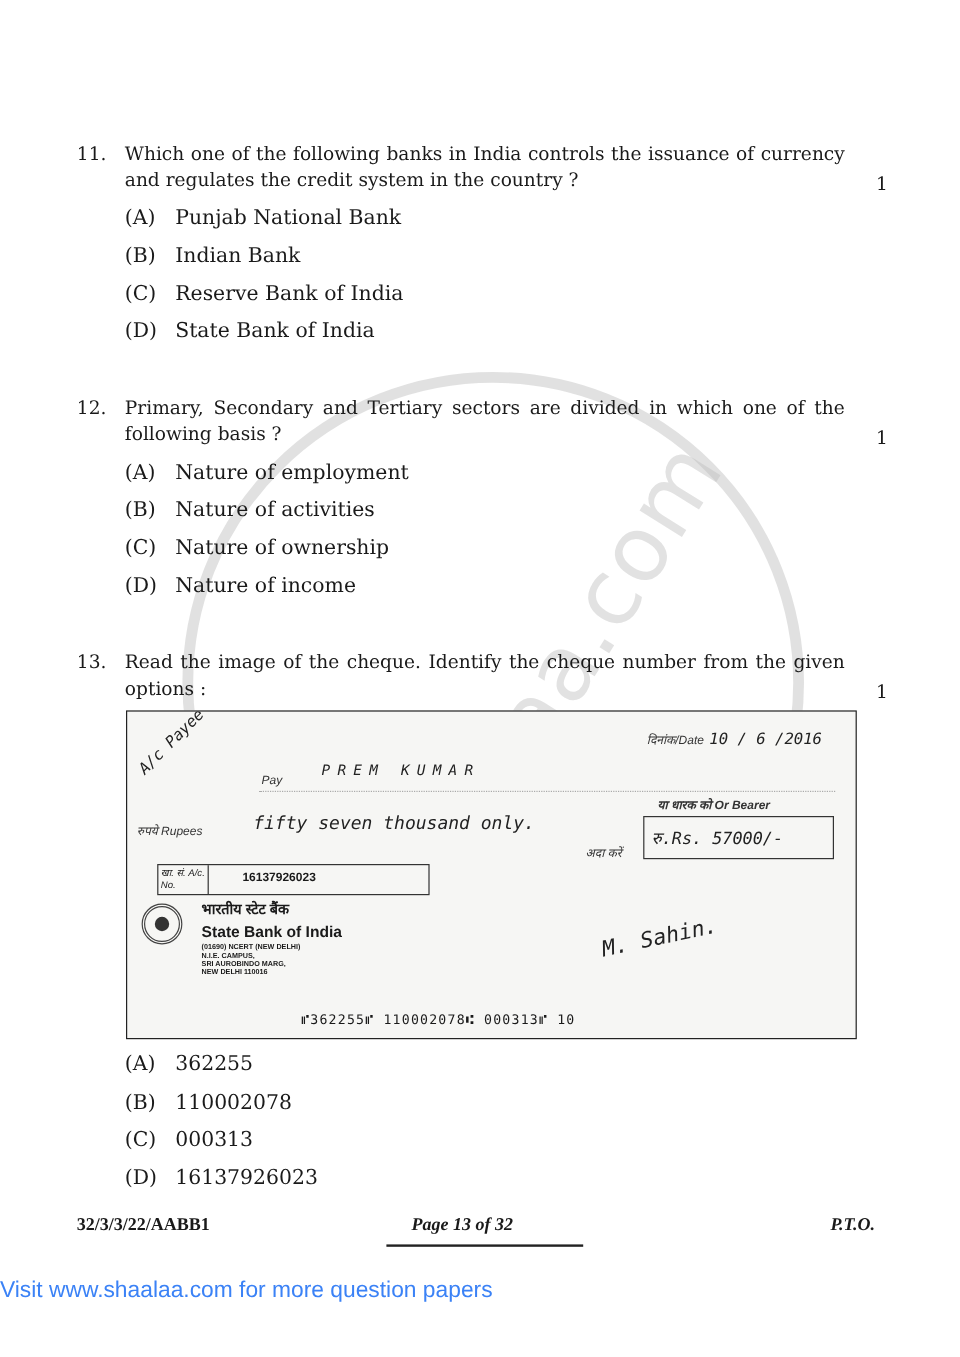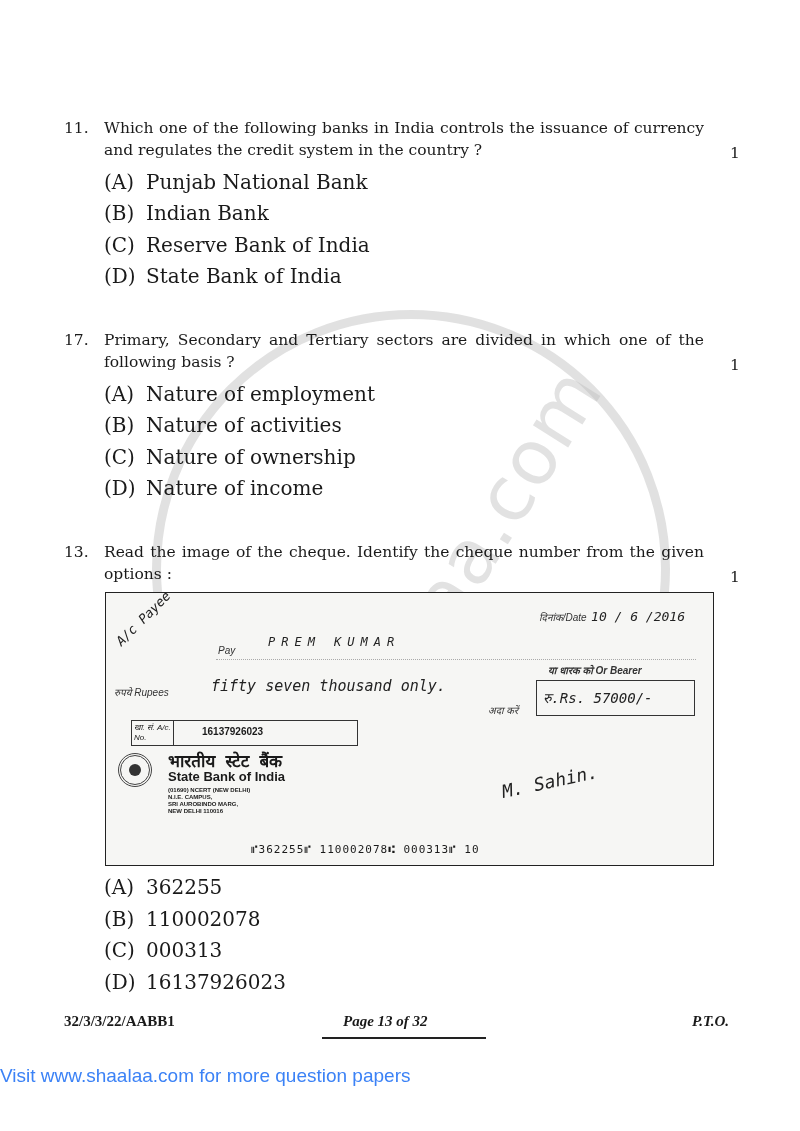--- a/index.html
+++ b/index.html
@@ -3,21 +3,21 @@
 <meta charset="utf-8">
 <style>
   html, body { margin: 0; padding: 0; background: #ffffff; }
   body { width: 800px; height: 1131px; position: relative; overflow: hidden;
          font-family: "DejaVu Serif", "Liberation Serif", serif; color: #1a1a1a; }
   .page { position: absolute; left: 0; top: 0; width: 800px; height: 1131px; }
   .q { position: absolute; left: 64px; width: 680px; font-size: 15.5px; line-height: 22px; }
   .q .num { position: absolute; left: 0; top: 0; }
   .q .stem { position: absolute; left: 40px; width: 600px; text-align: justify; text-align-last: left; }
   .q .marks { position: absolute; left: 666px; }
-  .opt { position: absolute; left: 104px; font-size: 20px; line-height: 22px; }
+  .opt { position: absolute; left: 104px; font-size: 17px; line-height: 22px; }
   .opt .lbl { display: inline-block; width: 42px; }
   .watermark { position: absolute; left: 152px; top: 310px; width: 500px; height: 500px;
                border-radius: 50%; border: 9px solid rgba(200,200,200,0.55); }
   .wm-text { position: absolute; left: 205px; top: 540px; font-family: "DejaVu Sans", sans-serif;
              font-size: 76px; color: rgba(190,190,190,0.45); transform: rotate(-58deg);
              transform-origin: center; letter-spacing: 1px; white-space: nowrap; }
   .cheque { position: absolute; left: 105px; top: 592px; width: 607px; height: 272px;
             border: 1.5px solid #222; background: #f6f6f4;
             font-family: "Liberation Sans", "DejaVu Sans", sans-serif; overflow: hidden; }
   .cheque .small { font-size: 10px; font-style: italic; color: #333; }
@@ -46,21 +46,21 @@
     <span class="num">11.</span>
     <span class="stem">Which one of the following banks in India controls the issuance of currency and regulates the credit system in the country ?</span>
     <span class="marks" style="top:25px;">1</span>
   </div>
   <div class="opt" style="top:171px;"><span class="lbl">(A)</span><span>Punjab National Bank</span></div>
   <div class="opt" style="top:202px;"><span class="lbl">(B)</span><span>Indian Bank</span></div>
   <div class="opt" style="top:234px;"><span class="lbl">(C)</span><span>Reserve Bank of India</span></div>
   <div class="opt" style="top:265px;"><span class="lbl">(D)</span><span>State Bank of India</span></div>
 
   <div class="q" style="top:329px;">
-    <span class="num">17.</span>
+    <span class="num">12.</span>
     <span class="stem">Primary, Secondary and Tertiary sectors are divided in which one of the following basis ?</span>
     <span class="marks" style="top:25px;">1</span>
   </div>
   <div class="opt" style="top:383px;"><span class="lbl">(A)</span><span>Nature of employment</span></div>
   <div class="opt" style="top:414px;"><span class="lbl">(B)</span><span>Nature of activities</span></div>
   <div class="opt" style="top:446px;"><span class="lbl">(C)</span><span>Nature of ownership</span></div>
   <div class="opt" style="top:477px;"><span class="lbl">(D)</span><span>Nature of income</span></div>
 
   <div class="q" style="top:541px;">
     <span class="num">13.</span>
@@ -82,21 +82,21 @@
     <span class="hand" style="position:absolute;left:105px;top:84px;font-size:15px;">fifty seven thousand only.</span>
     <span class="small" style="position:absolute;left:382px;top:110px;">अदा करें</span>
     <div class="rs-box">
       <span class="hand" style="position:absolute;left:6px;top:7px;font-size:14px;">रु.Rs. 57000/-</span>
     </div>
     <div class="ac-box">
       <div class="lab">खा. सं. A/c. No.</div>
       <span style="position:absolute;left:70px;top:5px;font-size:10px;font-weight:bold;">16137926023</span>
     </div>
     <div class="logo"></div>
-    <div style="position:absolute;left:62px;top:156px;font-size:17px;font-weight:bold;font-family:Liberation Mono, monospace;">भारतीय स्टेट बैंक</div>
+    <div style="position:absolute;left:62px;top:156px;font-size:12px;font-weight:bold;">भारतीय स्टेट बैंक</div>
     <div style="position:absolute;left:62px;top:176px;font-size:13px;font-weight:bold;">State Bank of India</div>
     <div style="position:absolute;left:62px;top:194px;font-size:6px;font-weight:bold;line-height:7px;">
       <div>(01690) NCERT (NEW DELHI)</div>
       <div>N.I.E. CAMPUS,</div>
       <div>SRI AUROBINDO MARG,</div>
       <div>NEW DELHI 110016</div>
     </div>
     <span class="hand" style="position:absolute;left:395px;top:178px;font-size:18px;transform:rotate(-12deg);">M. Sahin.</span>
     <div class="micr">⑈362255⑈ 110002078⑆ 000313⑈ 10</div>
   </div>

